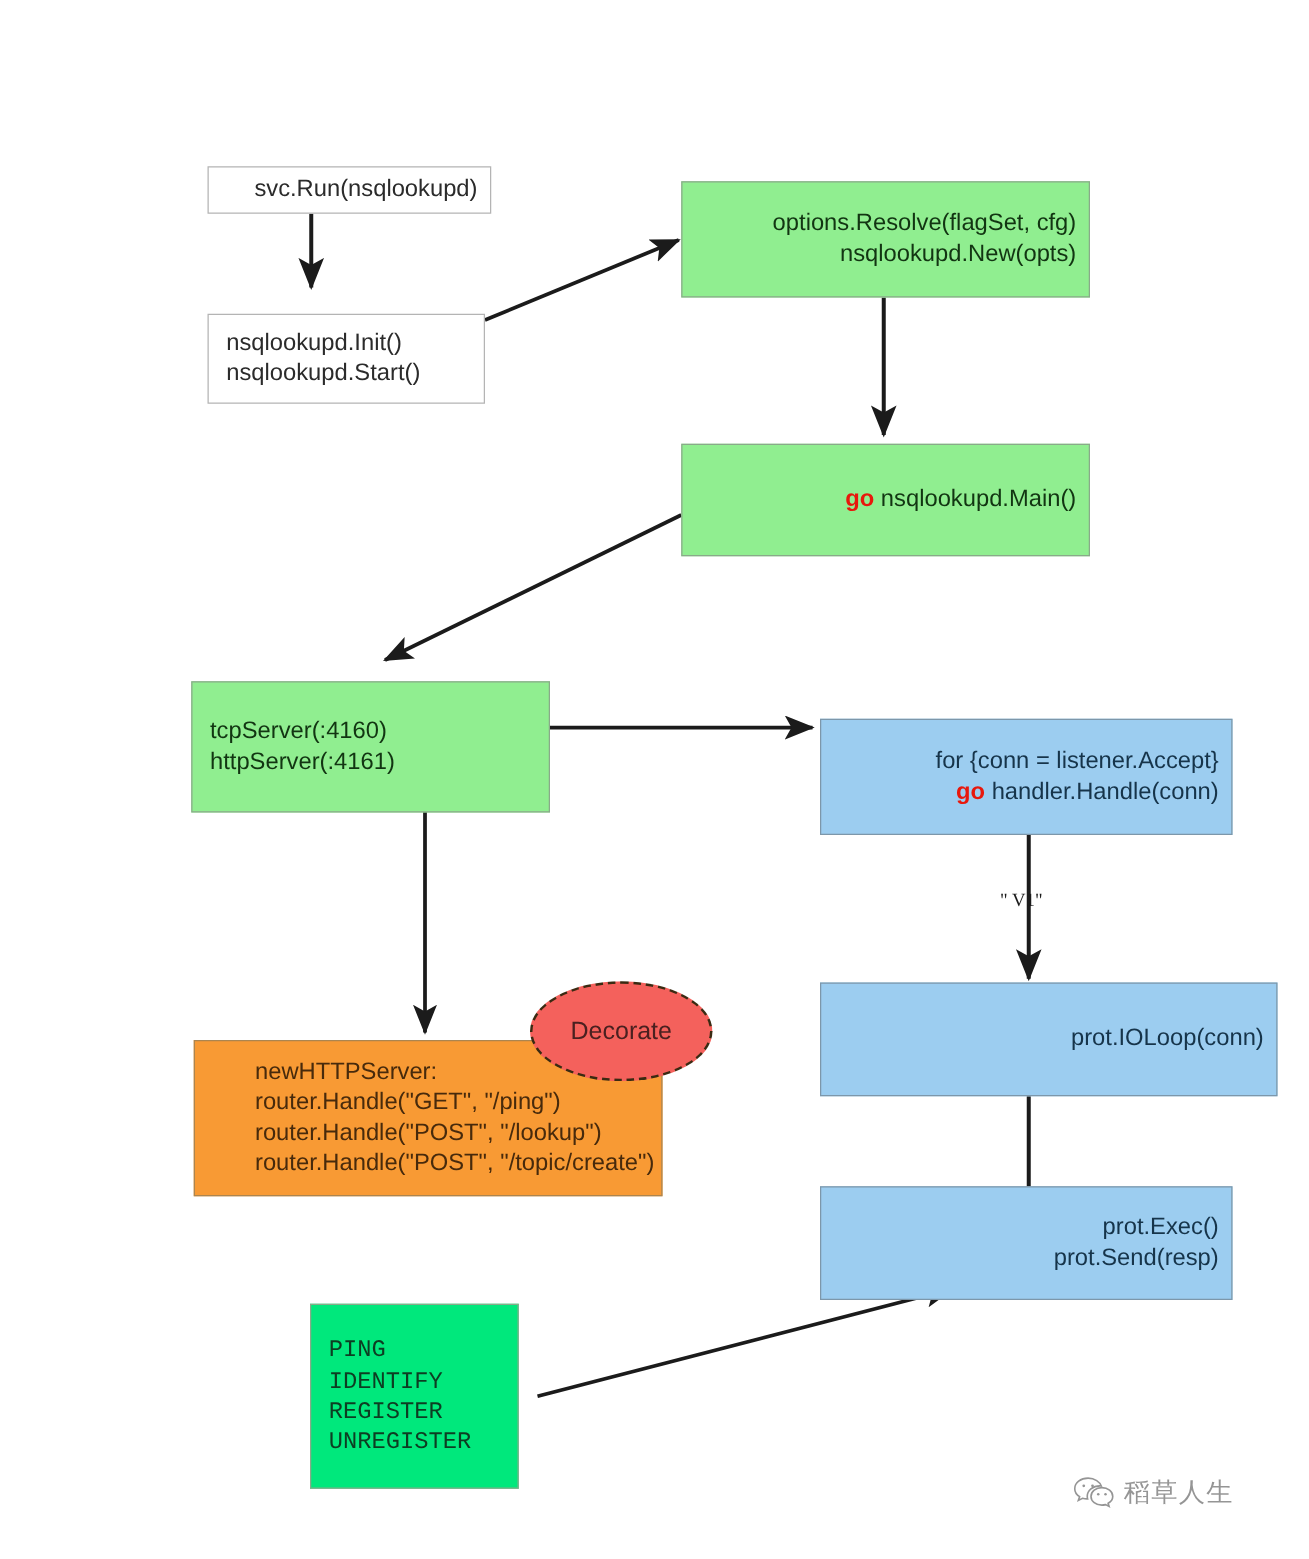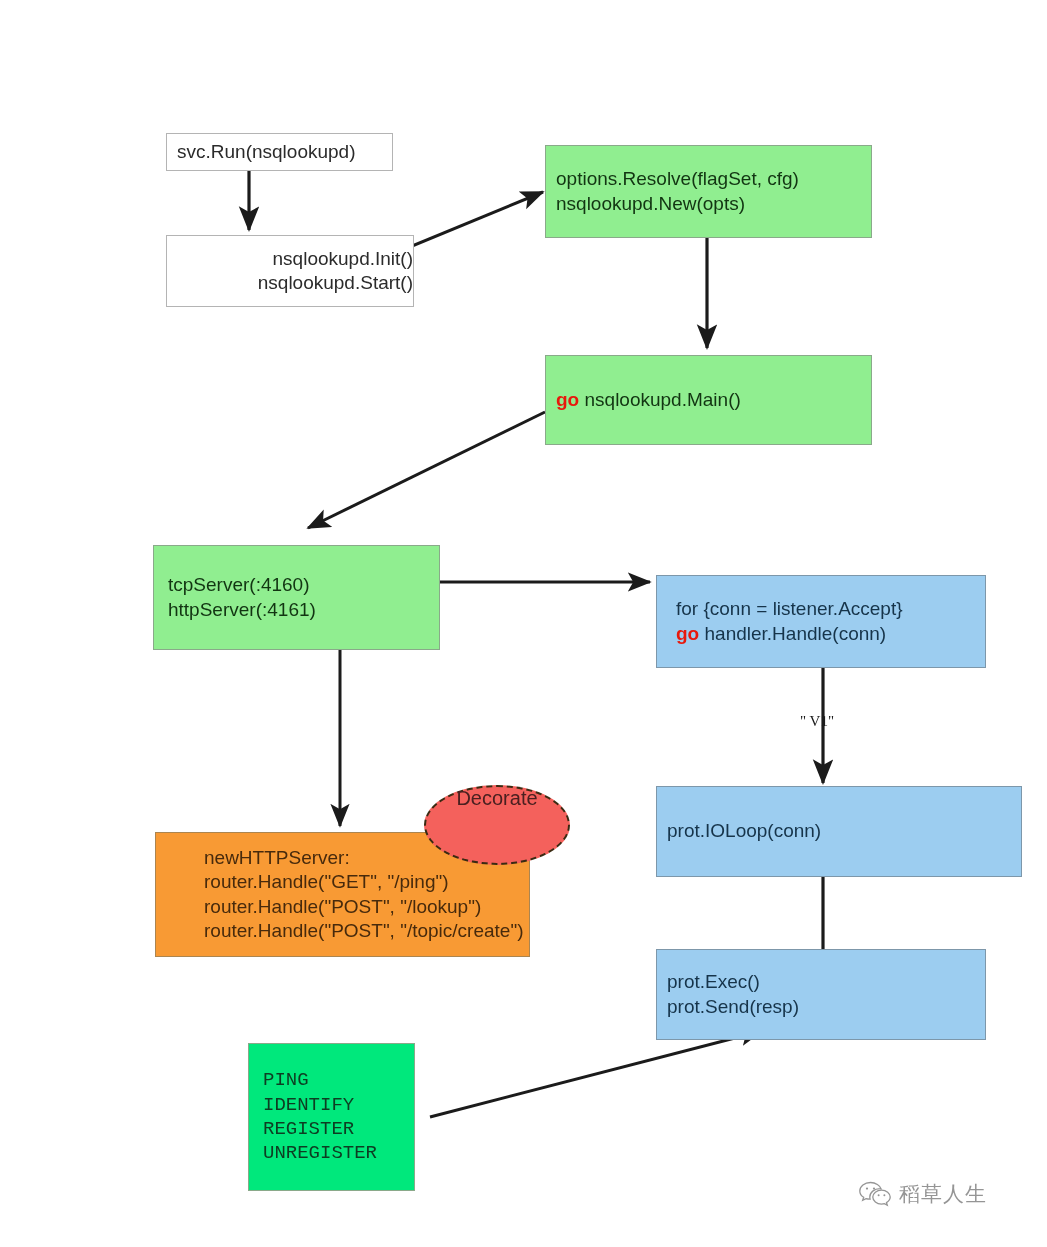--- a/index.html
+++ b/index.html
@@ -70,40 +70,40 @@
     color: #16344a;
     font-size: 19px;
   }
   
   .n-orange {
     background: #f89a34;
     border: 1.5px solid #ab8550;
     color: #472a0c;
     font-size: 19px;
   }
-  .center { text-align: center; align-items: flex-start; }
+  .center { text-align: center; align-items: flex-end; }
   .left   { text-align: left; align-items: flex-start; }
 
   .pad-l { padding-left: 14px; }
   .pad-c { padding: 0 10px; }
 
   .kw-go {
     color: #e8180c;
     font-weight: bold;
   }
 
   
   .ellipse {
     position: absolute;
     z-index: 3;
     border-radius: 50%;
     background: #f4615c;
     border: 2.5px dashed #3a2a12;
     display: flex;
-    align-items: flex-start;
+    align-items: center;
     justify-content: center;
     color: #4a2020;
     font-size: 20px;
     box-sizing: border-box;
   }
 
   .edge-label {
     position: absolute;
     z-index: 3;
     font-family: "Liberation Serif", serif;
@@ -157,21 +157,21 @@
 
     <line x1="823" y1="877" x2="823" y2="997" stroke="#1b1b1b" stroke-width="3.2" marker-end="url(#arrowhead)"></line>
 
     <line x1="430" y1="1117" x2="762" y2="1031" stroke="#1b1b1b" stroke-width="3" marker-end="url(#arrowhead)"></line>
   </svg>
 
   <div class="node n-white center pad-c" style="left:166px; top:133px; width:227px; height:38px;">
     <span class="ln">svc.Run(nsqlookupd)</span>
   </div>
 
-  <div class="node n-white left pad-l" style="left:166px; top:235px; width:248px; height:72px;align-items:flex-end;">
+  <div class="node n-white left pad-l" style="left:166px; top:251px; width:222px; height:72px;">
     <span class="ln">nsqlookupd.Init()</span>
     <span class="ln">nsqlookupd.Start()</span>
   </div>
 
   <div class="node n-green center pad-c" style="left:545px; top:145px; width:327px; height:93px;">
     <span class="ln">options.Resolve(flagSet, cfg)</span>
     <span class="ln">nsqlookupd.New(opts)</span>
   </div>
 
   <div class="node n-green center pad-c" style="left:545px; top:355px; width:327px; height:90px;">

